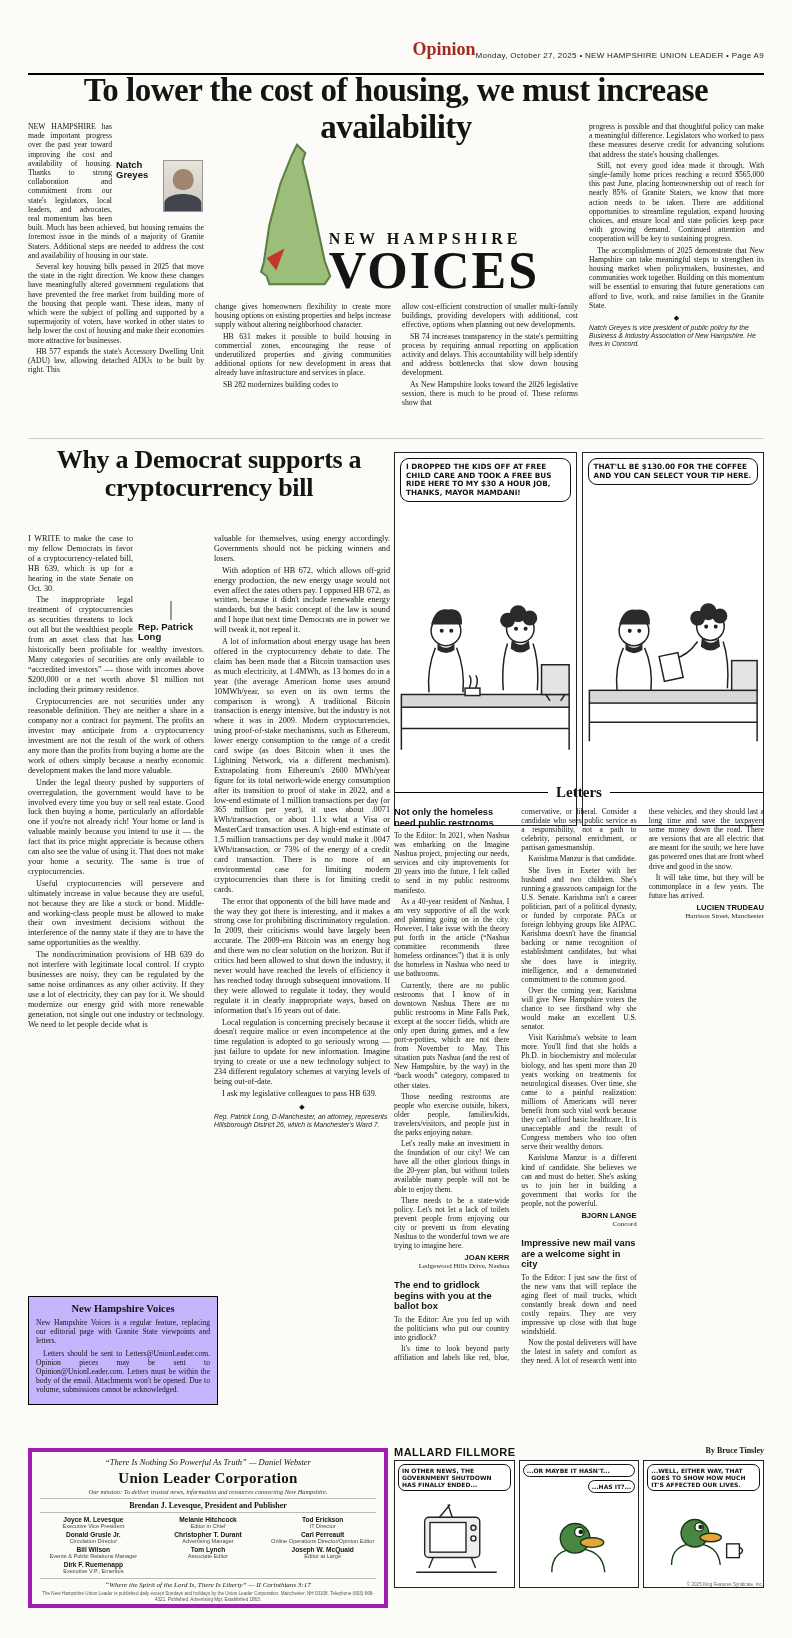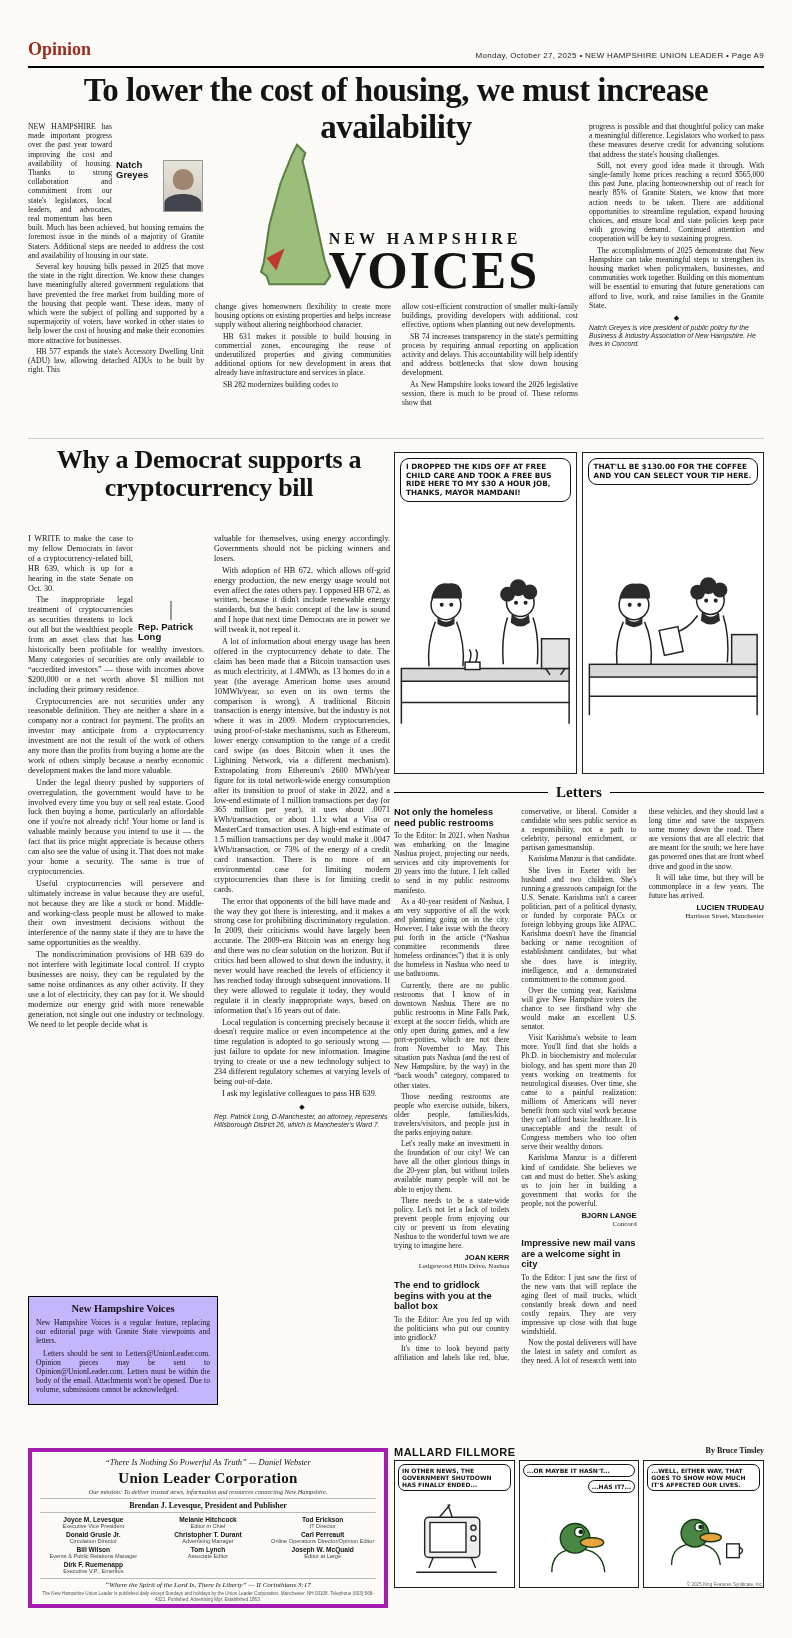--- a/index.html
+++ b/index.html
@@ -2,22 +2,22 @@
 <html><head>
 <meta charset="utf-8">
 <style>
   html,body{margin:0;padding:0;}
   body{background:#888;}
   #page{position:relative;width:792px;height:1638px;background:#fcfbf7;color:#141414;
         font-family:"Liberation Serif",serif;overflow:hidden;margin:0 auto;}
 
   
   .topbar{position:absolute;top:34px;left:28px;right:28px;height:26px;
-          display:flex;justify-content:space-between;align-items:flex-end;
-          border-bottom:2px solid #000;padding-bottom:6px;}
+          display:flex;justify-content:flex-end;align-items:flex-end;
+          border-bottom:2px solid #000;padding-bottom:13px;}
   .section-label{font:700 18px "Liberation Serif",serif;color:#9e2b1f;}
   .dateline{font:400 8px "Liberation Sans",sans-serif;color:#222;letter-spacing:.3px;}
 
   
   .headline1{position:absolute;top:72px;left:28px;right:28px;text-align:center;
              font:600 33px "Liberation Serif",serif;letter-spacing:-.5px;}
 
   
   .article1{position:absolute;top:122px;left:28px;width:736px;height:312px;}
   .a1col{position:absolute;overflow:hidden;text-align:justify;}
@@ -64,21 +64,21 @@
   .a2col p{margin:0 0 2px;text-indent:8px;}
   .a2col p:first-of-type{text-indent:0;}
 
   
   .voicesbox{position:absolute;left:0;top:850px;width:174px;border:1px solid #000;padding:6px 7px;background:#c4b5fd;}
   .voicesbox h4{margin:0 0 4px;text-align:center;font:700 10.5px "Liberation Serif",serif;}
   .voicesbox p{margin:0 0 3px;font-size:7.6px;line-height:9.2px;text-indent:7px;text-align:justify;}
   .voicesbox p:first-of-type{text-indent:0;}
 
   
-  .cartoon{position:absolute;top:452px;left:394px;width:370px;height:322px;display:flex;gap:5px;}
+  .cartoon{position:absolute;top:452px;left:394px;width:370px;height:374px;display:flex;gap:5px;}
   .cpanel{flex:1;border:1px solid #222;background:#fff;display:flex;flex-direction:column;overflow:hidden;}
   .bubble{border:1.3px solid #111;border-radius:9px;margin:5px;padding:4px 5px;
           font:700 7.3px "DejaVu Sans",sans-serif;line-height:8.6px;background:#fff;}
   .cpanel svg{flex:1;width:100%;}
 
   
   .letters{position:absolute;top:784px;left:394px;width:370px;height:596px;}
   .letters-head{display:flex;align-items:center;gap:8px;margin-bottom:6px;}
   .letters-head .rule{flex:1;border-top:1px solid #000;}
   .letters-title{font:700 15px "Liberation Serif",serif;}

